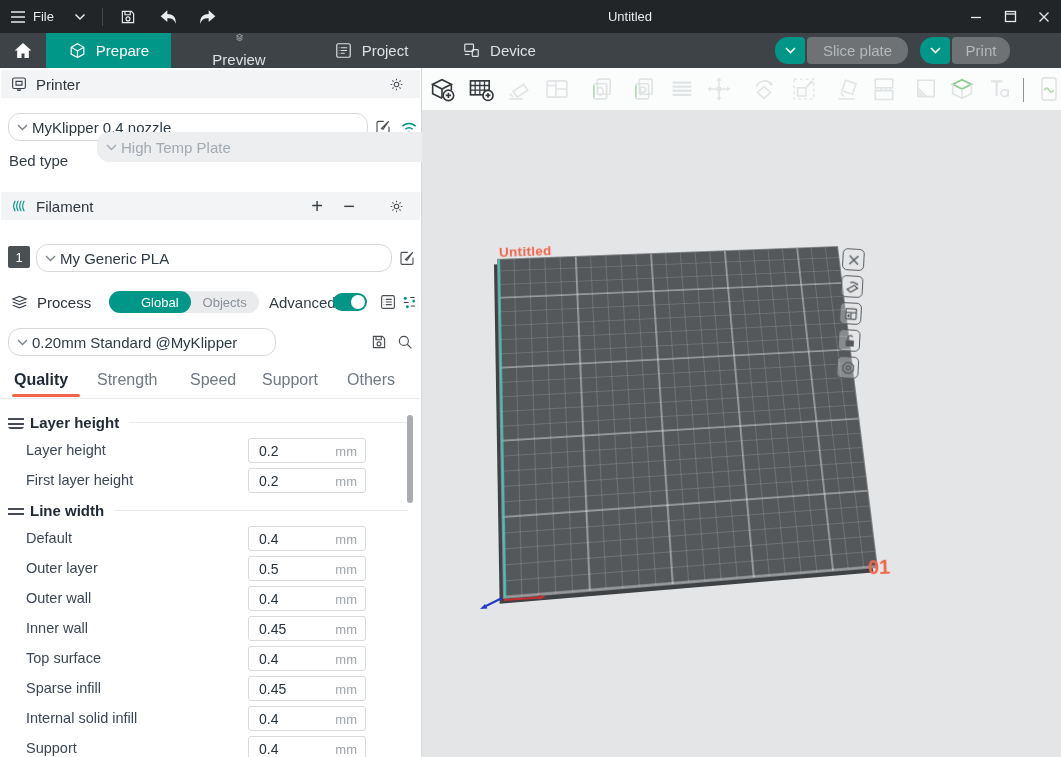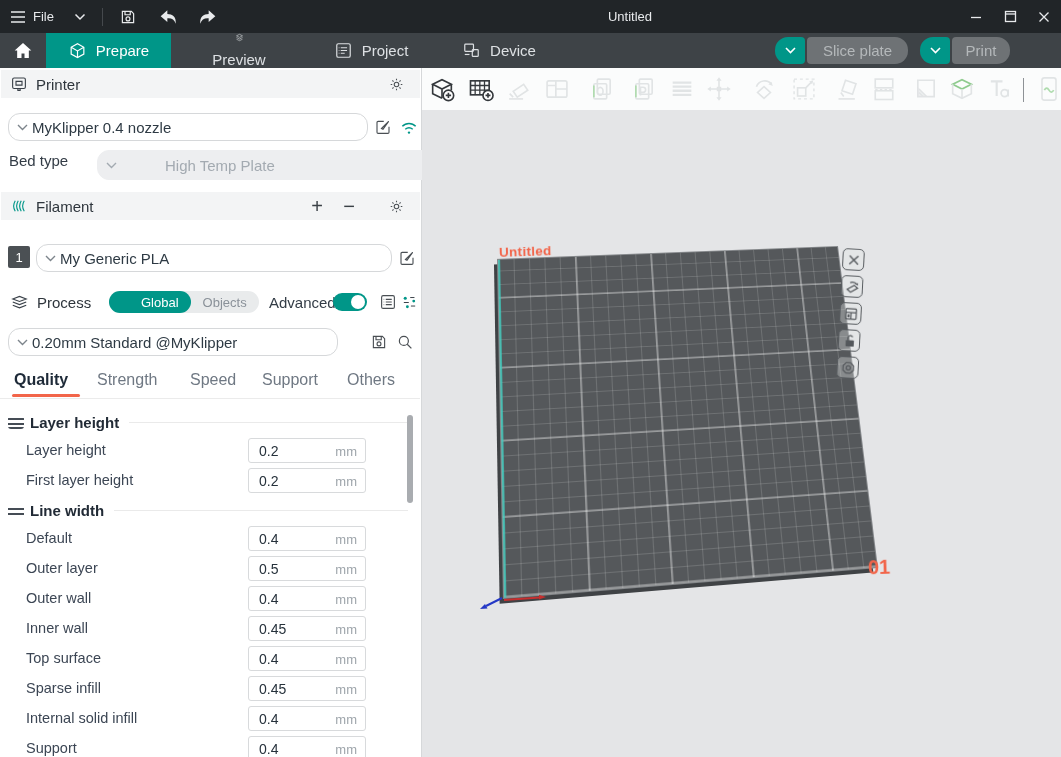--- a/index.html
+++ b/index.html
@@ -223,21 +223,21 @@
   </div>
   <svg width="18" height="18" viewBox="0 0 24 24" fill="none" stroke="#4A4F54" stroke-width="1.5" style="position:absolute; left:374px; top:50px;">
       <path d="M20 11.5 V19 a1.5 1.5 0 0 1-1.5 1.5 h-13 A1.5 1.5 0 0 1 4 19 V6 a1.5 1.5 0 0 1 1.5-1.5 H13"></path>
       <path d="M10 14 L19.5 4.5 l0 0 L12 15z"></path>
     </svg>
   <svg width="20" height="16" viewBox="0 0 24 18" fill="none" stroke="#009688" stroke-width="1.8" style="position:absolute; left:399px; top:52px;">
       <path d="M4 7 a11 11 0 0 1 16 0 M7.5 10.5 a7 7 0 0 1 9 0"></path>
       <circle cx="12" cy="14.5" r="1.4" fill="#009688" stroke="none"></circle>
     </svg>
   <div class="lbl-dark abs" style="left:9px; top:84px;">Bed type</div>
-  <div class="combo gray" style="left:97px; top:82px; width:372px; height:30px;gap:44px;">
+  <div class="combo gray" style="left:97px; top:64px; width:372px; height:30px;">
     <svg class="chev" width="11" height="7" viewBox="0 0 11 7">
         <path d="M1 1 l4.5 4.5 L10 1" stroke="#A3AAB1" stroke-width="1.4" fill="none"></path>
       </svg>
     <span>High Temp Plate</span>
   </div>
 
   <div class="sec-head" style="top:124px;">
     <svg width="18" height="18" viewBox="0 0 24 24" fill="none" stroke="#009688" stroke-width="1.5" style="margin-left:9px;">
         <path d="M7 5 c-2.6 4.2 -2.6 9.8 0 14 M11 5 c-2.6 4.2 -2.6 9.8 0 14 M15 5 c-2.6 4.2 -2.6 9.8 0 14 M19 5 c-2.6 4.2 -2.6 9.8 0 14"></path>
       </svg>
@@ -277,21 +277,21 @@
         <rect x="3.5" y="3.5" width="17" height="17" rx="2"></rect>
         <path d="M9 8.5h8M9 12h8M9 15.5h8M6.3 8.5h.6M6.3 12h.6M6.3 15.5h.6"></path>
       </svg>
     <svg width="17" height="17" viewBox="0 0 24 24" style="position:absolute; left:400px;">
         <circle cx="6" cy="6" r="2.2" fill="#009688"></circle>
         <circle cx="18" cy="10" r="2" fill="#009688"></circle>
         <circle cx="9" cy="18" r="2" fill="#009688"></circle>
         <path d="M13 5 l6 0 M4 12 l7 0 M14 17 l6 0" stroke="#3A4149" stroke-width="1.4"></path>
       </svg>
   </div>
-  <div class="combo" style="left:8px; top:260px; width:330px;">
+  <div class="combo" style="left:8px; top:260px; width:268px;">
     <svg class="chev" width="11" height="7" viewBox="0 0 11 7">
         <path d="M1 1 l4.5 4.5 L10 1" stroke="#7D858C" stroke-width="1.4" fill="none"></path>
       </svg>
     <span>0.20mm Standard @MyKlipper</span>
   </div>
   <svg width="18" height="18" viewBox="0 0 24 24" fill="none" stroke="#4A4F54" stroke-width="1.5" style="position:absolute; left:370px; top:265px;">
       <path d="M4.5 4.5h12l3 3v12h-15z"></path>
       <path d="M8 4.5v4.5h7V4.5"></path>
       <circle cx="12" cy="14.5" r="2.6"></circle>
     </svg>

